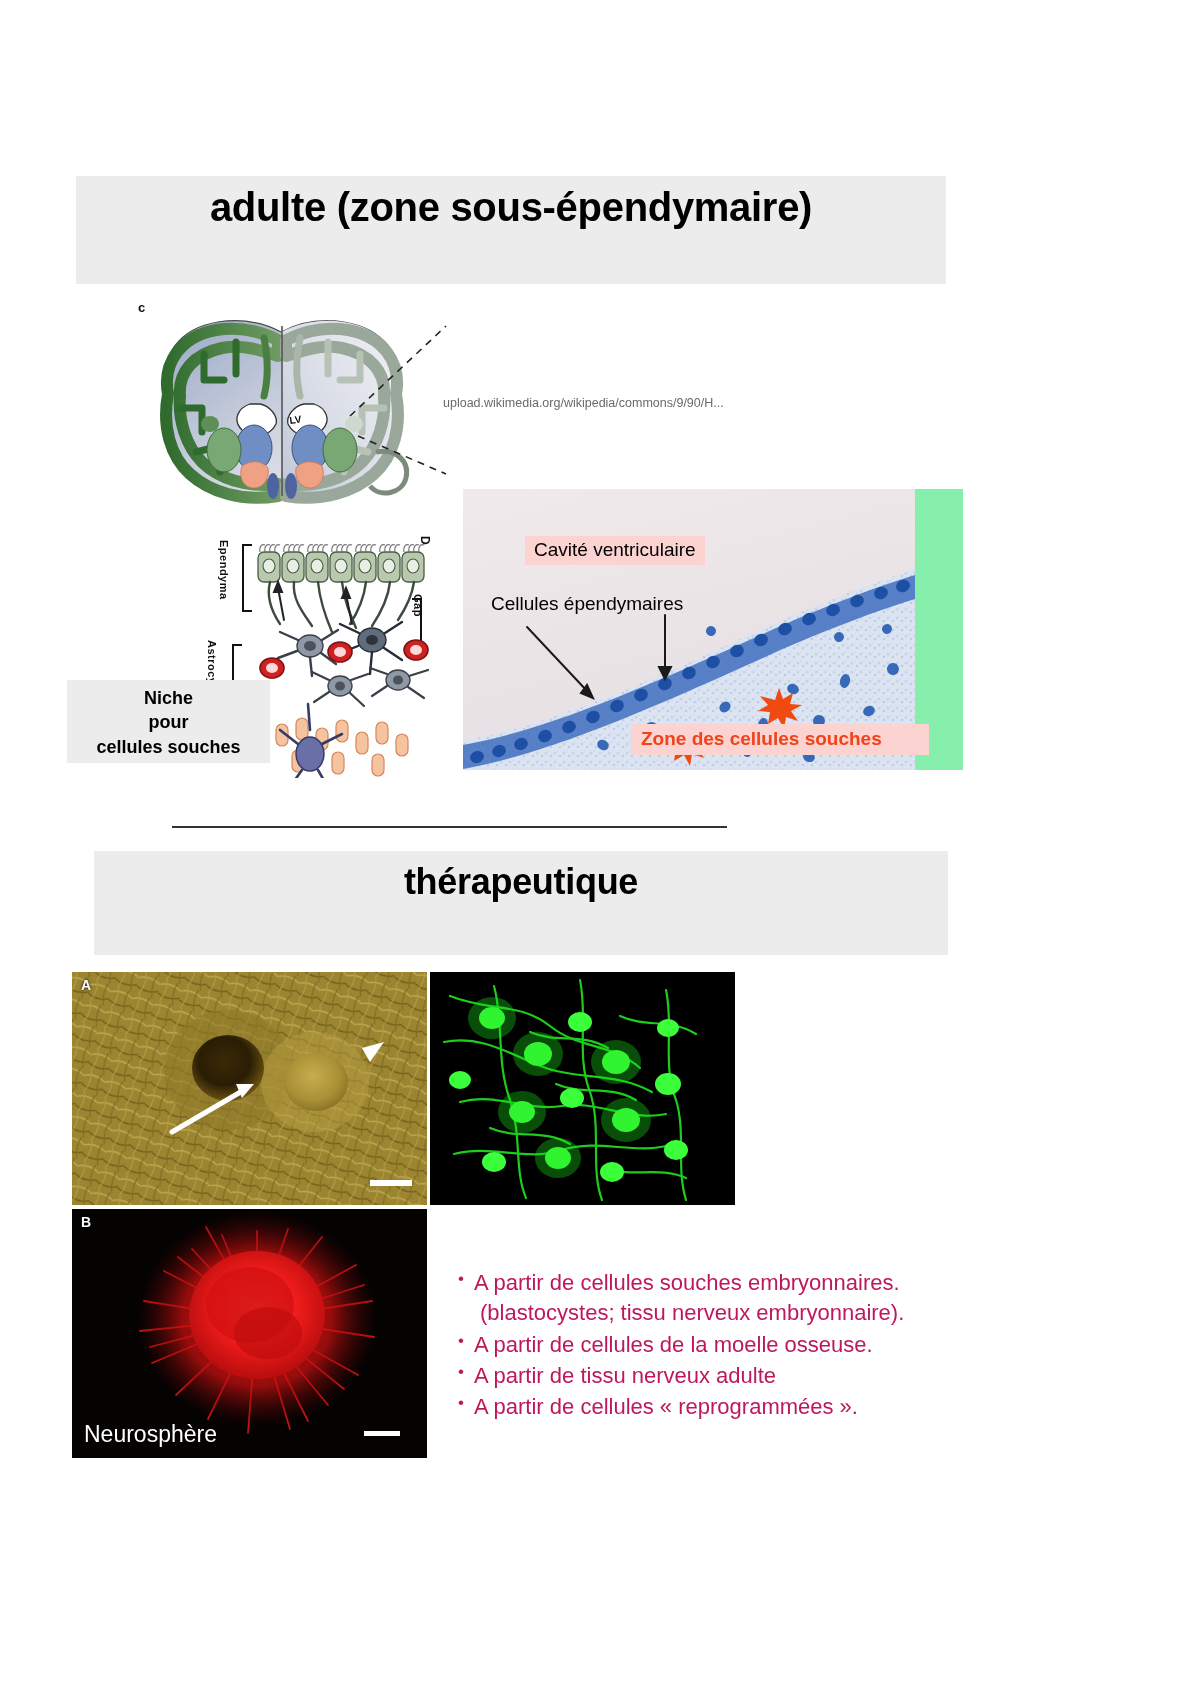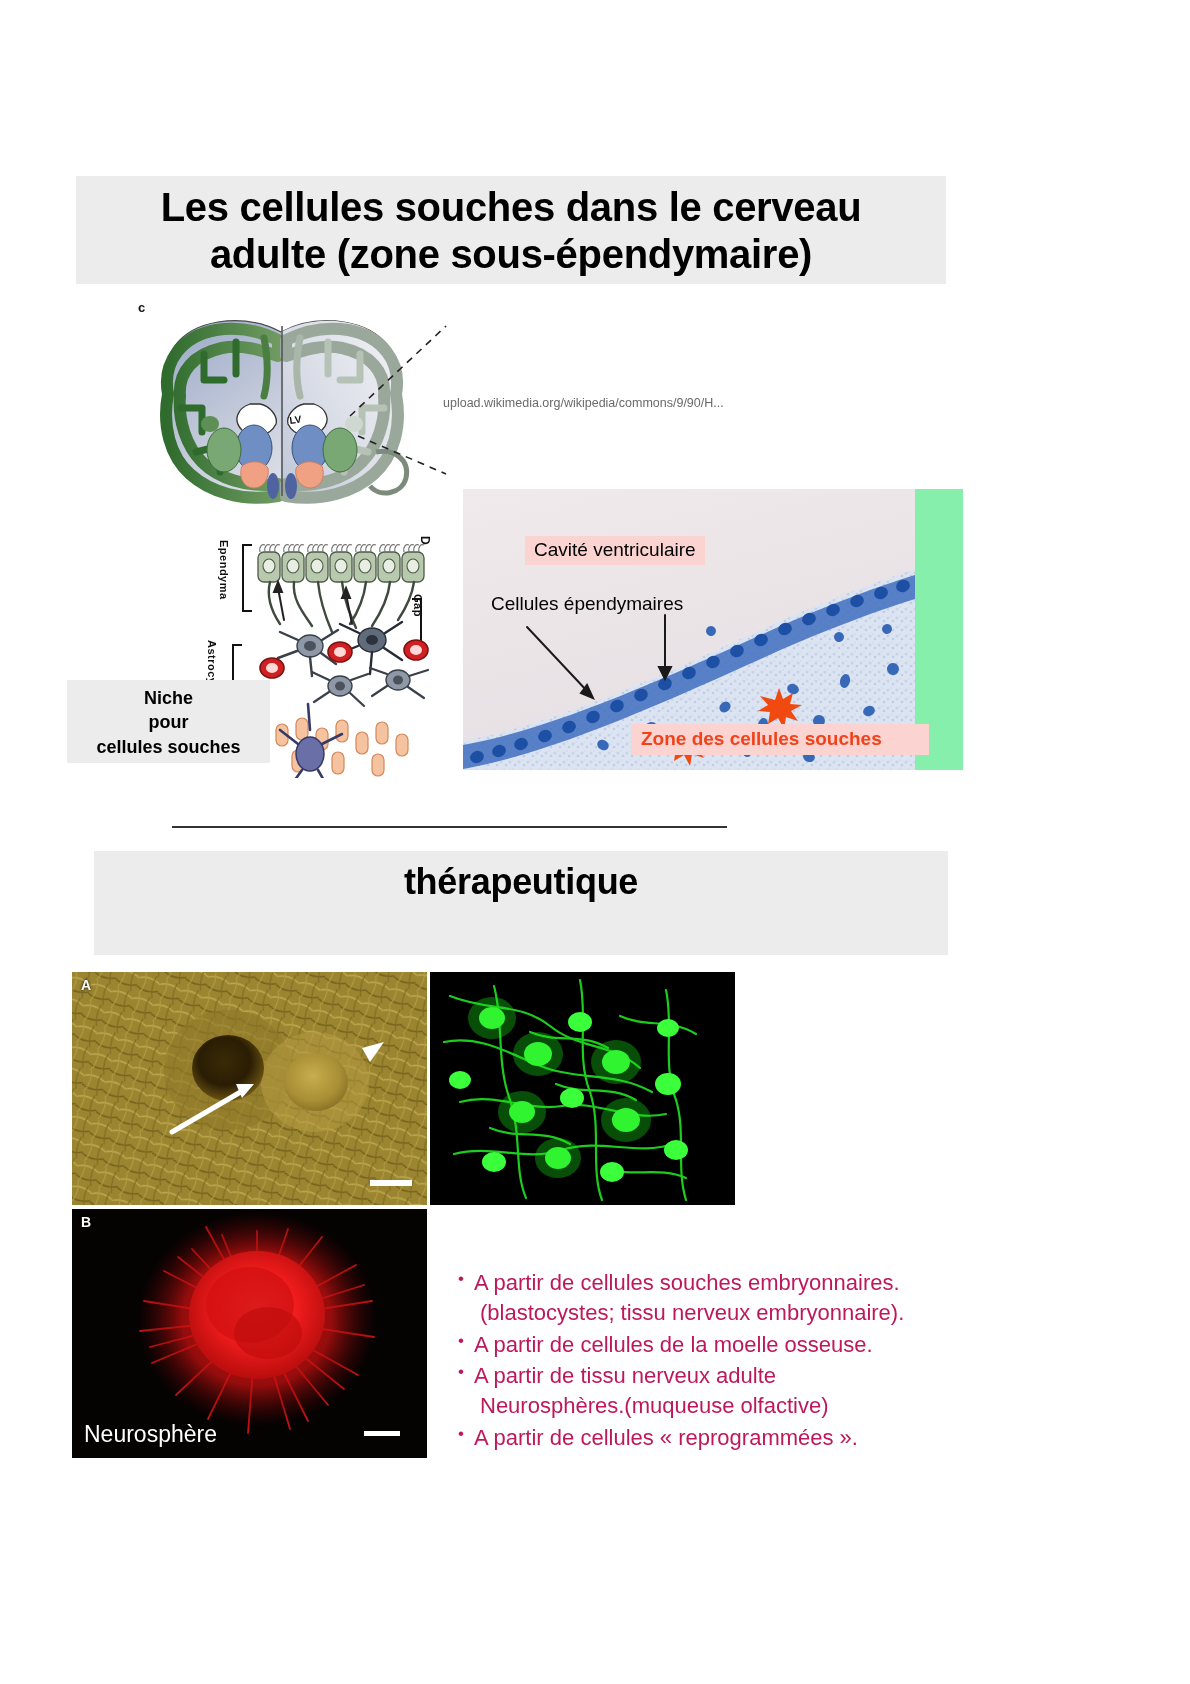--- a/index.html
+++ b/index.html
@@ -176,21 +176,20 @@
     left: 0; top: -1px;
     font-size: 17px;
   }
   #bullets ul { margin: 0; padding: 0; }
   .sub-line { display: block; padding-left: 6px; }
 </style>
 </head>
 <body>
 
 <div class="title-band" id="title-1">
-  <div>Les cellules souches dans le cerveau</div>
   <div>adulte (zone sous-épendymaire)</div>
 </div>
 
 <div class="abs" id="brain-wrap">
   <div class="abs" id="brain-panel-letter">c</div>
   <svg width="330" height="210" viewBox="0 0 330 210">
     <defs>
       <linearGradient id="gBrainL" x1="0" y1="0" x2="1" y2="1">
         <stop offset="0%" stop-color="#9aa8c6"></stop>
         <stop offset="55%" stop-color="#cfd4e0"></stop>
@@ -705,19 +704,18 @@
   <ul>
     <li>
       <span>A partir de cellules souches embryonnaires.</span>
       <span class="sub-line">(blastocystes; tissu nerveux embryonnaire).</span>
     </li>
     <li>
       <span>A partir de cellules de la moelle osseuse.</span>
     </li>
     <li>
       <span>A partir de tissu nerveux adulte</span>
-      <span class="sub-line">Neurosphères.(muqueuse olfactive)</span>
     </li>
     <li>
       <span>A partir de cellules « reprogrammées ».</span>
     </li>
   </ul>
 </div>
 
 </body></html>

